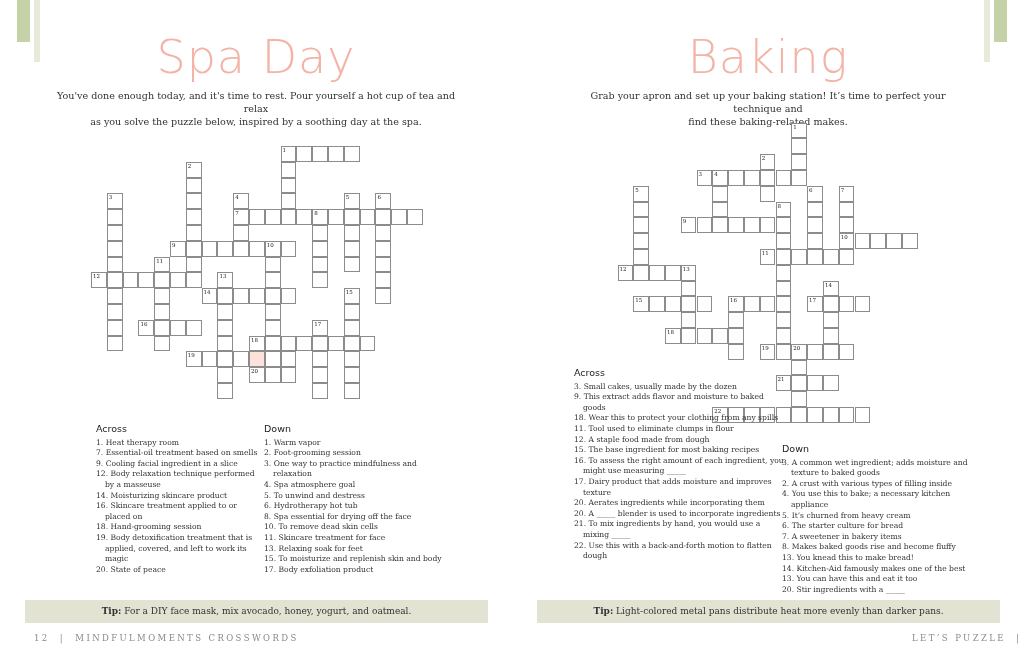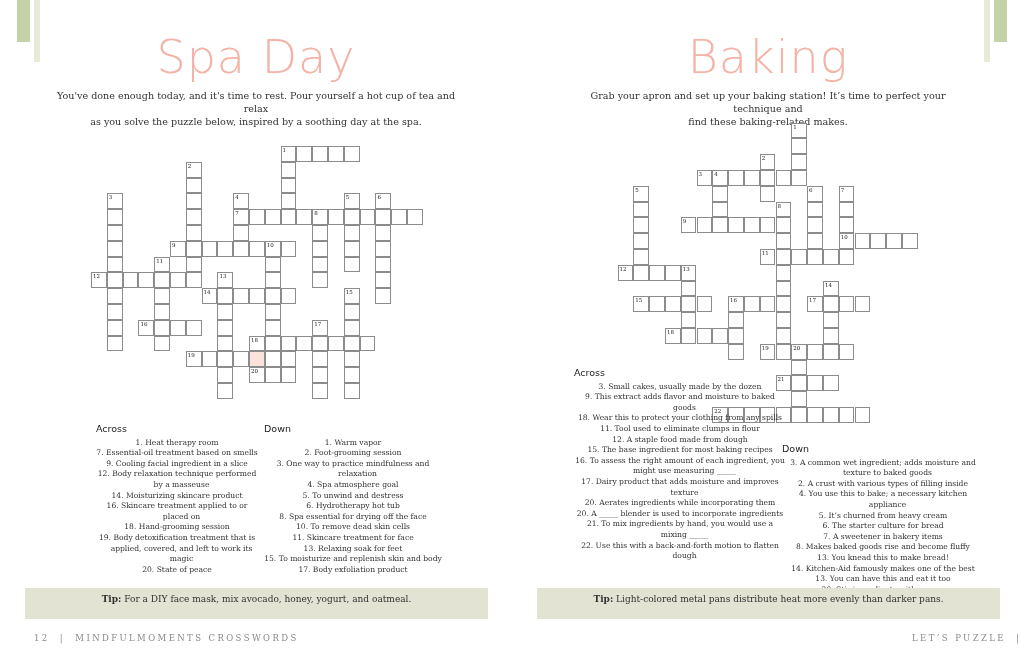--- a/index.html
+++ b/index.html
@@ -8,22 +8,22 @@
   .stripe { position:absolute; top:0; }
   .page-title { position:absolute; font-family:"DejaVu Sans", sans-serif; font-weight:300; color:#f3b3a6;
                 font-size:46px; letter-spacing:1px; text-align:center; top:30px; width:400px; margin:0; }
   .intro { position:absolute; font-size:9.6px; line-height:13px; color:#333; text-align:center; width:400px; margin:0; }
   .grid { position:absolute; }
   .cell { position:absolute; width:15.8px; height:15.8px; box-sizing:border-box; border:1px solid #8c8c8c; background:#fff; }
   .cell.pink { background:#fbe3dc; }
   .cell .num { position:absolute; left:1px; top:0px; font-size:5.5px; line-height:7px; color:#222; }
   .clues { position:absolute; font-size:7.6px; line-height:10.6px; color:#333; }
   .clues h3 { font-family:"DejaVu Sans", sans-serif; font-weight:normal; font-size:9.5px; margin:0 0 3px 0; color:#222; }
-  .clues .clue { padding-left:9px; text-indent:-9px;text-align:center; }
-  .tip { position:absolute; top:588px; height:31px; background:#e2e3d3; font-size:9px; line-height:23px; text-align:center; color:#333; }
+  .clues .clue { padding-left:9px; text-indent:-9px; }
+  .tip { position:absolute; top:600px; height:23px; background:#e2e3d3; font-size:9px; line-height:23px; text-align:center; color:#333; }
   .tip b { font-weight:bold; }
   .footer { position:absolute; top:633px; font-size:8.5px; letter-spacing:2.4px; color:#888; }
 </style>
 </head>
 <body>
 
 <div class="stripe" style="left:17px;width:13px;height:42px;background:#c5d2a8;"></div>
 <div class="stripe" style="left:34px;width:6px;height:62px;background:#e8ead9;"></div>
 <div class="stripe" style="left:984px;width:6px;height:62px;background:#e8ead9;"></div>
 <div class="stripe" style="left:994px;width:13px;height:42px;background:#c5d2a8;"></div>

